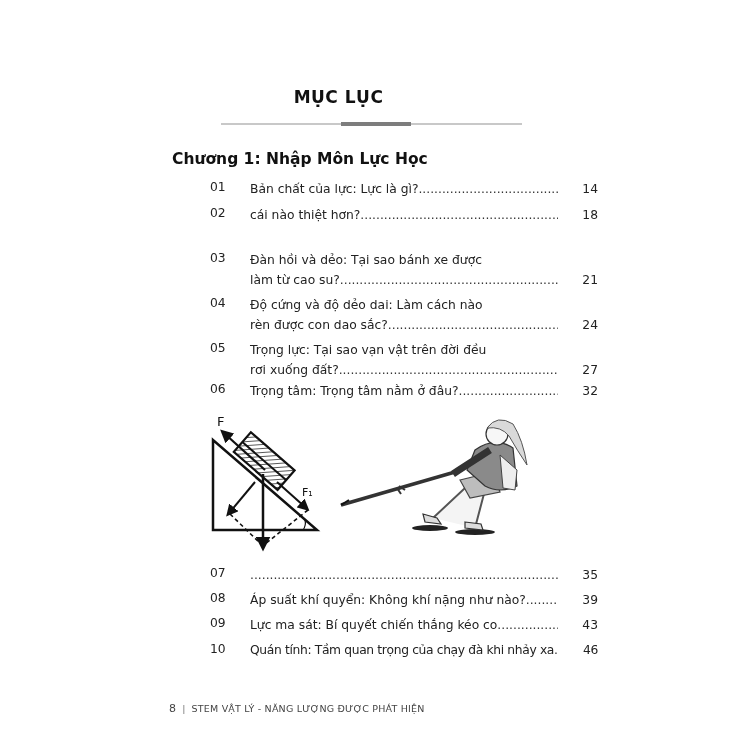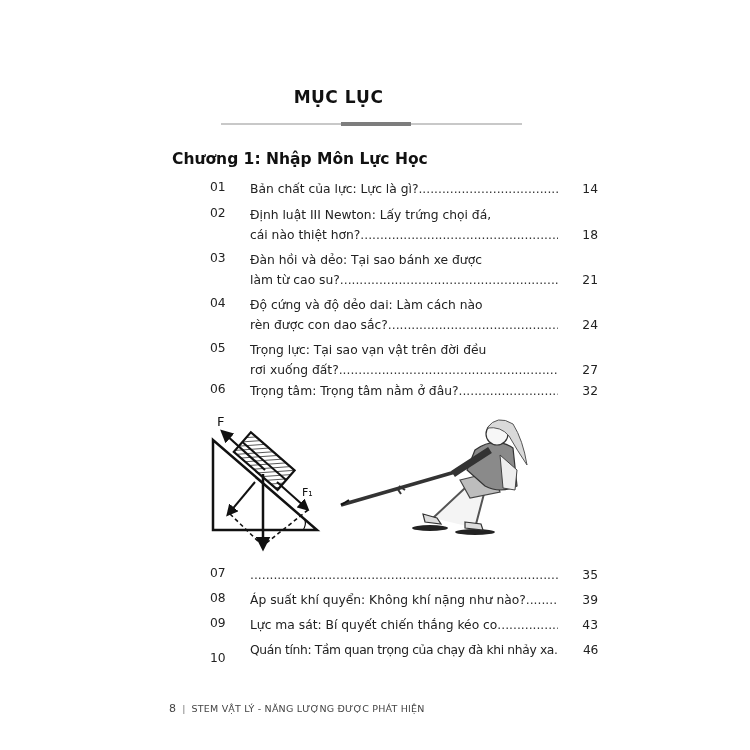--- a/index.html
+++ b/index.html
@@ -43,21 +43,20 @@
           <span class="t">Bản chất của lực: Lực là gì? </span>
           <span class="dots"></span>
           <span class="pg">14</span>
         </div>
     </div>
   </div>
 
   <div class="entry" style="top:205px;">
     <span class="num" style="top:1px">02</span>
     <div class="text">
-      <div>Định luật III Newton: Lấy trứng chọi đá,</div>
       <div class="line">
           <span class="t">cái nào thiệt hơn?</span>
           <span class="dots"></span>
           <span class="pg">18</span>
         </div>
     </div>
   </div>
 
   <div class="entry" style="top:250px;">
     <span class="num" style="top:1px">03</span>
@@ -132,21 +131,21 @@
     <div class="text">
       <div class="line">
           <span class="t">Lực ma sát: Bí quyết chiến thắng kéo co</span>
           <span class="dots"></span>
           <span class="pg">43</span>
         </div>
     </div>
   </div>
 
   <div class="entry" style="top:640px;">
-    <span class="num" style="top:11px">10</span>
+    <span class="num" style="top:2px">10</span>
     <div class="text" style="letter-spacing:-0.35px;">
       <div class="line">
           <span class="t">Quán tính: Tầm quan trọng của chạy đà khi nhảy xa</span>
           <span class="dots"></span>
           <span class="pg">46</span>
         </div>
     </div>
   </div>
 </div>
 

